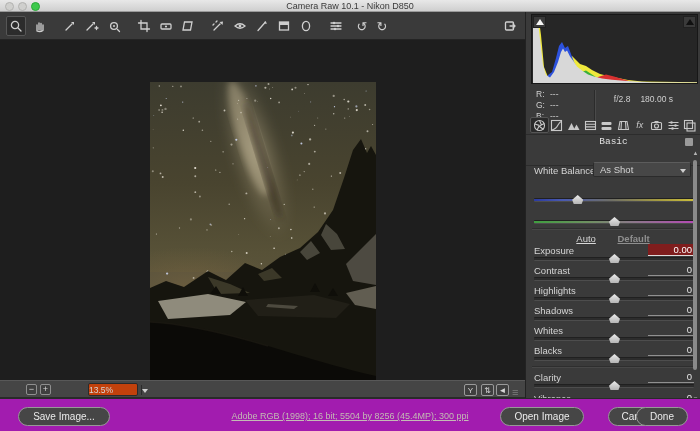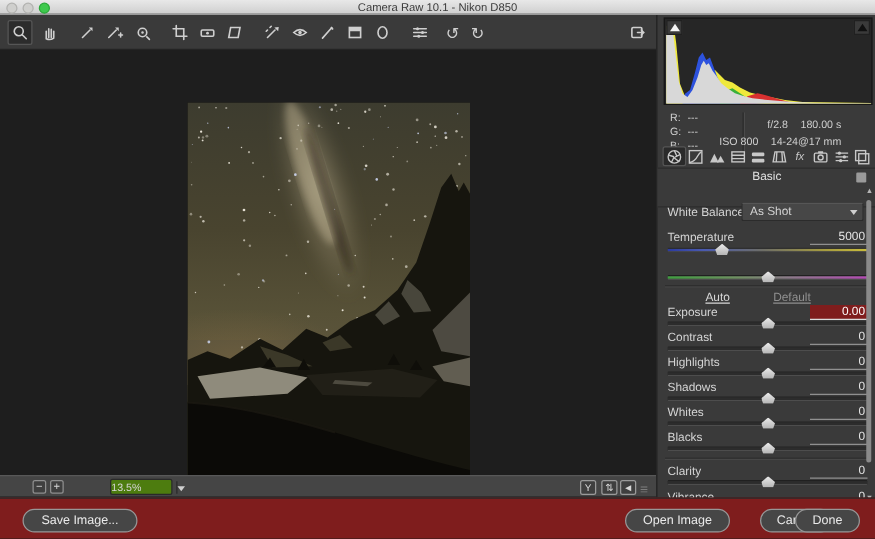--- a/index.html
+++ b/index.html
@@ -29,21 +29,21 @@
   
   #canvas { left:0; top:40px; width:525px; height:340px; background:#1e1e1e; }
   #photo  { left:150px; top:42px; width:226px; height:336px; background:#191812; }
   #photo svg { display:block; }
 
   
   #statusbar { left:0; top:380px; width:525px; height:18px; background:#454545;
                border-top:1px solid #585858; border-bottom:1px solid #2a2a2a; color:#d6d6d6; font-size:9px; }
   .zbtn { position:absolute; top:3px; width:11px; height:11px; border:1px solid #8f8f8f; border-radius:2px;
           color:#d6d6d6; font-size:9px; line-height:9px; text-align:center; background:#3f3f3f; }
-  #zoomsel { position:absolute; left:88px; top:2px; width:50px; height:13px; background:#4d7c0f;
+  #zoomsel { position:absolute; left:88px; top:2px; width:50px; height:13px; background:#c2410c;
              border:1px solid #2a2a2a; border-radius:2px; display:flex; align-items:center;gap:28px; }
   #zoomsel .zv { flex:1; text-align:center; font-size:8.5px; }
   #zoomsel .zc { width:12px; border-left:1px solid #2a2a2a; text-align:center; }
   .chev { display:inline-block; width:0; height:0; border-left:3px solid transparent;
           border-right:3px solid transparent; border-top:4px solid #cfcfcf; }
   #filename { position:absolute; left:0; top:4px; width:525px; text-align:center; font-size:9px; color:#dcdcdc; }
   .pbtn { position:absolute; top:3px; width:13px; height:12px; border:1px solid #9a9a9a; border-radius:2px;
           background:#3f3f3f; color:#d8d8d8; font-size:8px; line-height:11px; text-align:center; }
   #fsmenu { position:absolute; top:5px; color:#7d7d7d; font-size:11px; letter-spacing:0; }
 
@@ -66,49 +66,49 @@
 
   #tabs { position:absolute; left:4px; top:105px; width:168px; height:17px; display:flex; }
   .tab { flex:1; display:flex; align-items:center; justify-content:center; height:16px; color:#c8c8c8; }
   .tab.sel { background:#2a2a2a; border:1px solid #555; border-radius:2px; }
   .tab svg { display:block; }
   .tab svg * { stroke:#c8c8c8; fill:none; stroke-width:1.1; }
   .tab svg .f { fill:#c8c8c8; stroke:none; }
   .tab .fx { font-size:9px; font-style:italic; color:#c8c8c8; }
 
   #panelhdr { position:absolute; left:0; top:122px; width:175px; height:32px; border-top:1px solid #2c2c2c;
-              border-bottom:1px solid #2c2c2c; background:#3a3a3a; }
+              border-bottom:1px solid #2c2c2c; background:#3a3a3a;font-family:Liberation Mono, monospace; }
   #panelhdr .t { width:100%; text-align:center; font-size:9.5px; color:#e0e0e0; line-height:13px; }
   #panelhdr .m { position:absolute; right:8px; top:3px; width:8px; height:8px; background:#9a9a9a; border-radius:1px; }
 
   #controls { position:absolute; left:0; top:136px; width:175px; height:250px; font-size:9.5px; color:#d4d4d4; }
   .row { position:absolute; left:8px; width:160px; height:12px; display:flex; justify-content:space-between; align-items:flex-end; }
   .val { width:46px; text-align:right; border-bottom:1px solid #909090; padding:0 2px; color:#e6e6e6; }
   .val.sel { background:#7f1d1d; color:#fff; border-bottom-color:#dcdcdc; }
   .track { position:absolute; left:8px; width:160px; height:4px; background:#2c2c2c;
            border-top:1px solid #202020; border-bottom:1px solid #4d4d4d; border-radius:1px; }
   .thumb { position:absolute; top:-4px; width:11px; height:9px; margin-left:-5px;
            background:linear-gradient(#ececec,#b4b4b4);
            clip-path:polygon(50% 0%, 100% 52%, 86% 100%, 14% 100%, 0% 52%); }
   #wbdrop { position:absolute; left:67px; top:14px; width:98px; height:15px; background:#474747;
             border:1px solid #2b2b2b; border-top-color:#5c5c5c; border-radius:2px;
             display:flex; align-items:center; }
   #wbdrop .wv { flex:1; padding-left:6px; font-size:9.5px; }
   #wbdrop .wc { width:14px; text-align:center; }
   .linkrow { position:absolute; left:0; width:175px; text-align:center; }
   .alink { text-decoration:underline; color:#d8d8d8; margin:0 9px; }
-  .dlink { text-decoration:underline; color:#8f8f8f; margin:0 23px; }
+  .dlink { text-decoration:underline; color:#8f8f8f; margin:0 10px;font-weight:bold; }
   .divider { position:absolute; left:6px; width:163px; height:1px; background:#2e2e2e; box-shadow:0 1px 0 #474747; }
   #scroll { position:absolute; right:1px; top:140px; width:7px; height:244px; }
   #scroll .sthumb { position:absolute; left:1px; top:8px; width:4px; height:210px; background:#8a8a8a; border-radius:2px; }
   #scroll .up, #scroll .dn { position:absolute; left:0; width:7px; color:#b5b5b5; font-size:6px; text-align:center; }
   #scroll .up { top:-2px; } #scroll .dn { bottom:-6px; }
 
   
-  #bottombar { left:0; top:398px; width:700px; height:33px; background:#7f1d1d; border-top:1px solid #2a2a2a; }
+  #bottombar { left:0; top:398px; width:700px; height:33px; background:#a21caf; border-top:1px solid #2a2a2a; }
   .mbtn { position:absolute; top:8px; height:19px; border:1px solid #979797; border-radius:10px;
           background:#464646; color:#eaeaea; font-size:10px; text-align:center; line-height:17px; }
   #savebtn { left:18px; width:92px; }
   #openbtn { left:500px; width:84px; }
   #cancelbtn { left:608px; width:58px; } 
   #donebtn2 { left:636px; }
   #wflink { position:absolute; left:0; top:12px; width:700px; text-align:center; font-size:9px;
             color:#c3bbb4; }
   #wflink span { text-decoration:underline; }
 </style>
@@ -438,21 +438,20 @@
 
     <div id="exif">
       <div id="rgb">
         <div><b>R:</b><span>---</span></div>
         <div><b>G:</b><span>---</span></div>
         <div><b>B:</b><span>---</span></div>
       </div>
       <div id="exifdiv"></div>
       <div id="shot">
         <div><span class="c1">f/2.8</span><span>180.00 s</span></div>
-        <div><span class="c1">ISO 800</span><span>14-24@17 mm</span></div>
       </div>
     </div>
 
     <div id="tabs">
       <div class="tab sel">
         <svg width="13" height="13">
             <circle cx="6.5" cy="6.5" r="5"></circle>
             <path d="M6.5,1.5 L8.5,6 M11.3,4.5 L6.8,6.8 M10.5,10.5 L6.2,7.2 M4,11.2 L6.3,6.6 M1.7,5 L6.2,6.4"></path>
           </svg>
       </div>
@@ -520,24 +519,20 @@
     <div id="controls">
 
       <div class="row" style="top:16px">
           <span>White Balance:</span>
         </div>
       <div id="wbdrop">
         <span class="wv">As Shot</span>
         <span class="wc"><span class="chev"></span></span>
       </div>
 
-      <div class="row" style="top:36px">
-        <span>Temperature</span>
-        <span class="val">5000</span>
-      </div>
       <div class="track" style="top:50px;background:linear-gradient(90deg,#2b3aa0,#4a5ab0 18%,#6e6e66 48%,#a59b40 78%,#cabd3c)">
         <div class="thumb" style="left:27%"></div>
       </div>
 
       <div class="track" style="top:72px;background:linear-gradient(90deg,#3f9e3f,#6f8f62 35%,#8a7a88 60%,#b44ab4)">
         <div class="thumb" style="left:50%"></div>
       </div>
       <div class="divider" style="top:80px"></div>
 
       <div class="linkrow" style="top:85px">
@@ -614,18 +609,19 @@
 
     <div id="scroll">
       <div class="up">▲</div>
       <div class="sthumb"></div>
       <div class="dn">▼</div>
     </div>
   </div>
 
   <div id="bottombar" class="abs">
     <div class="mbtn" id="savebtn">Save Image...</div>
+    <div id="wflink"><span>Adobe RGB (1998); 16 bit; 5504 by 8256 (45.4MP); 300 ppi</span></div>
     <div class="mbtn" id="openbtn">Open Image</div>
     <div class="mbtn" id="cancelbtn">Cancel</div>
     <div class="mbtn" id="donebtn2" style="width:52px">Done</div>
   </div>
 
 </div>
 
 </body></html>

